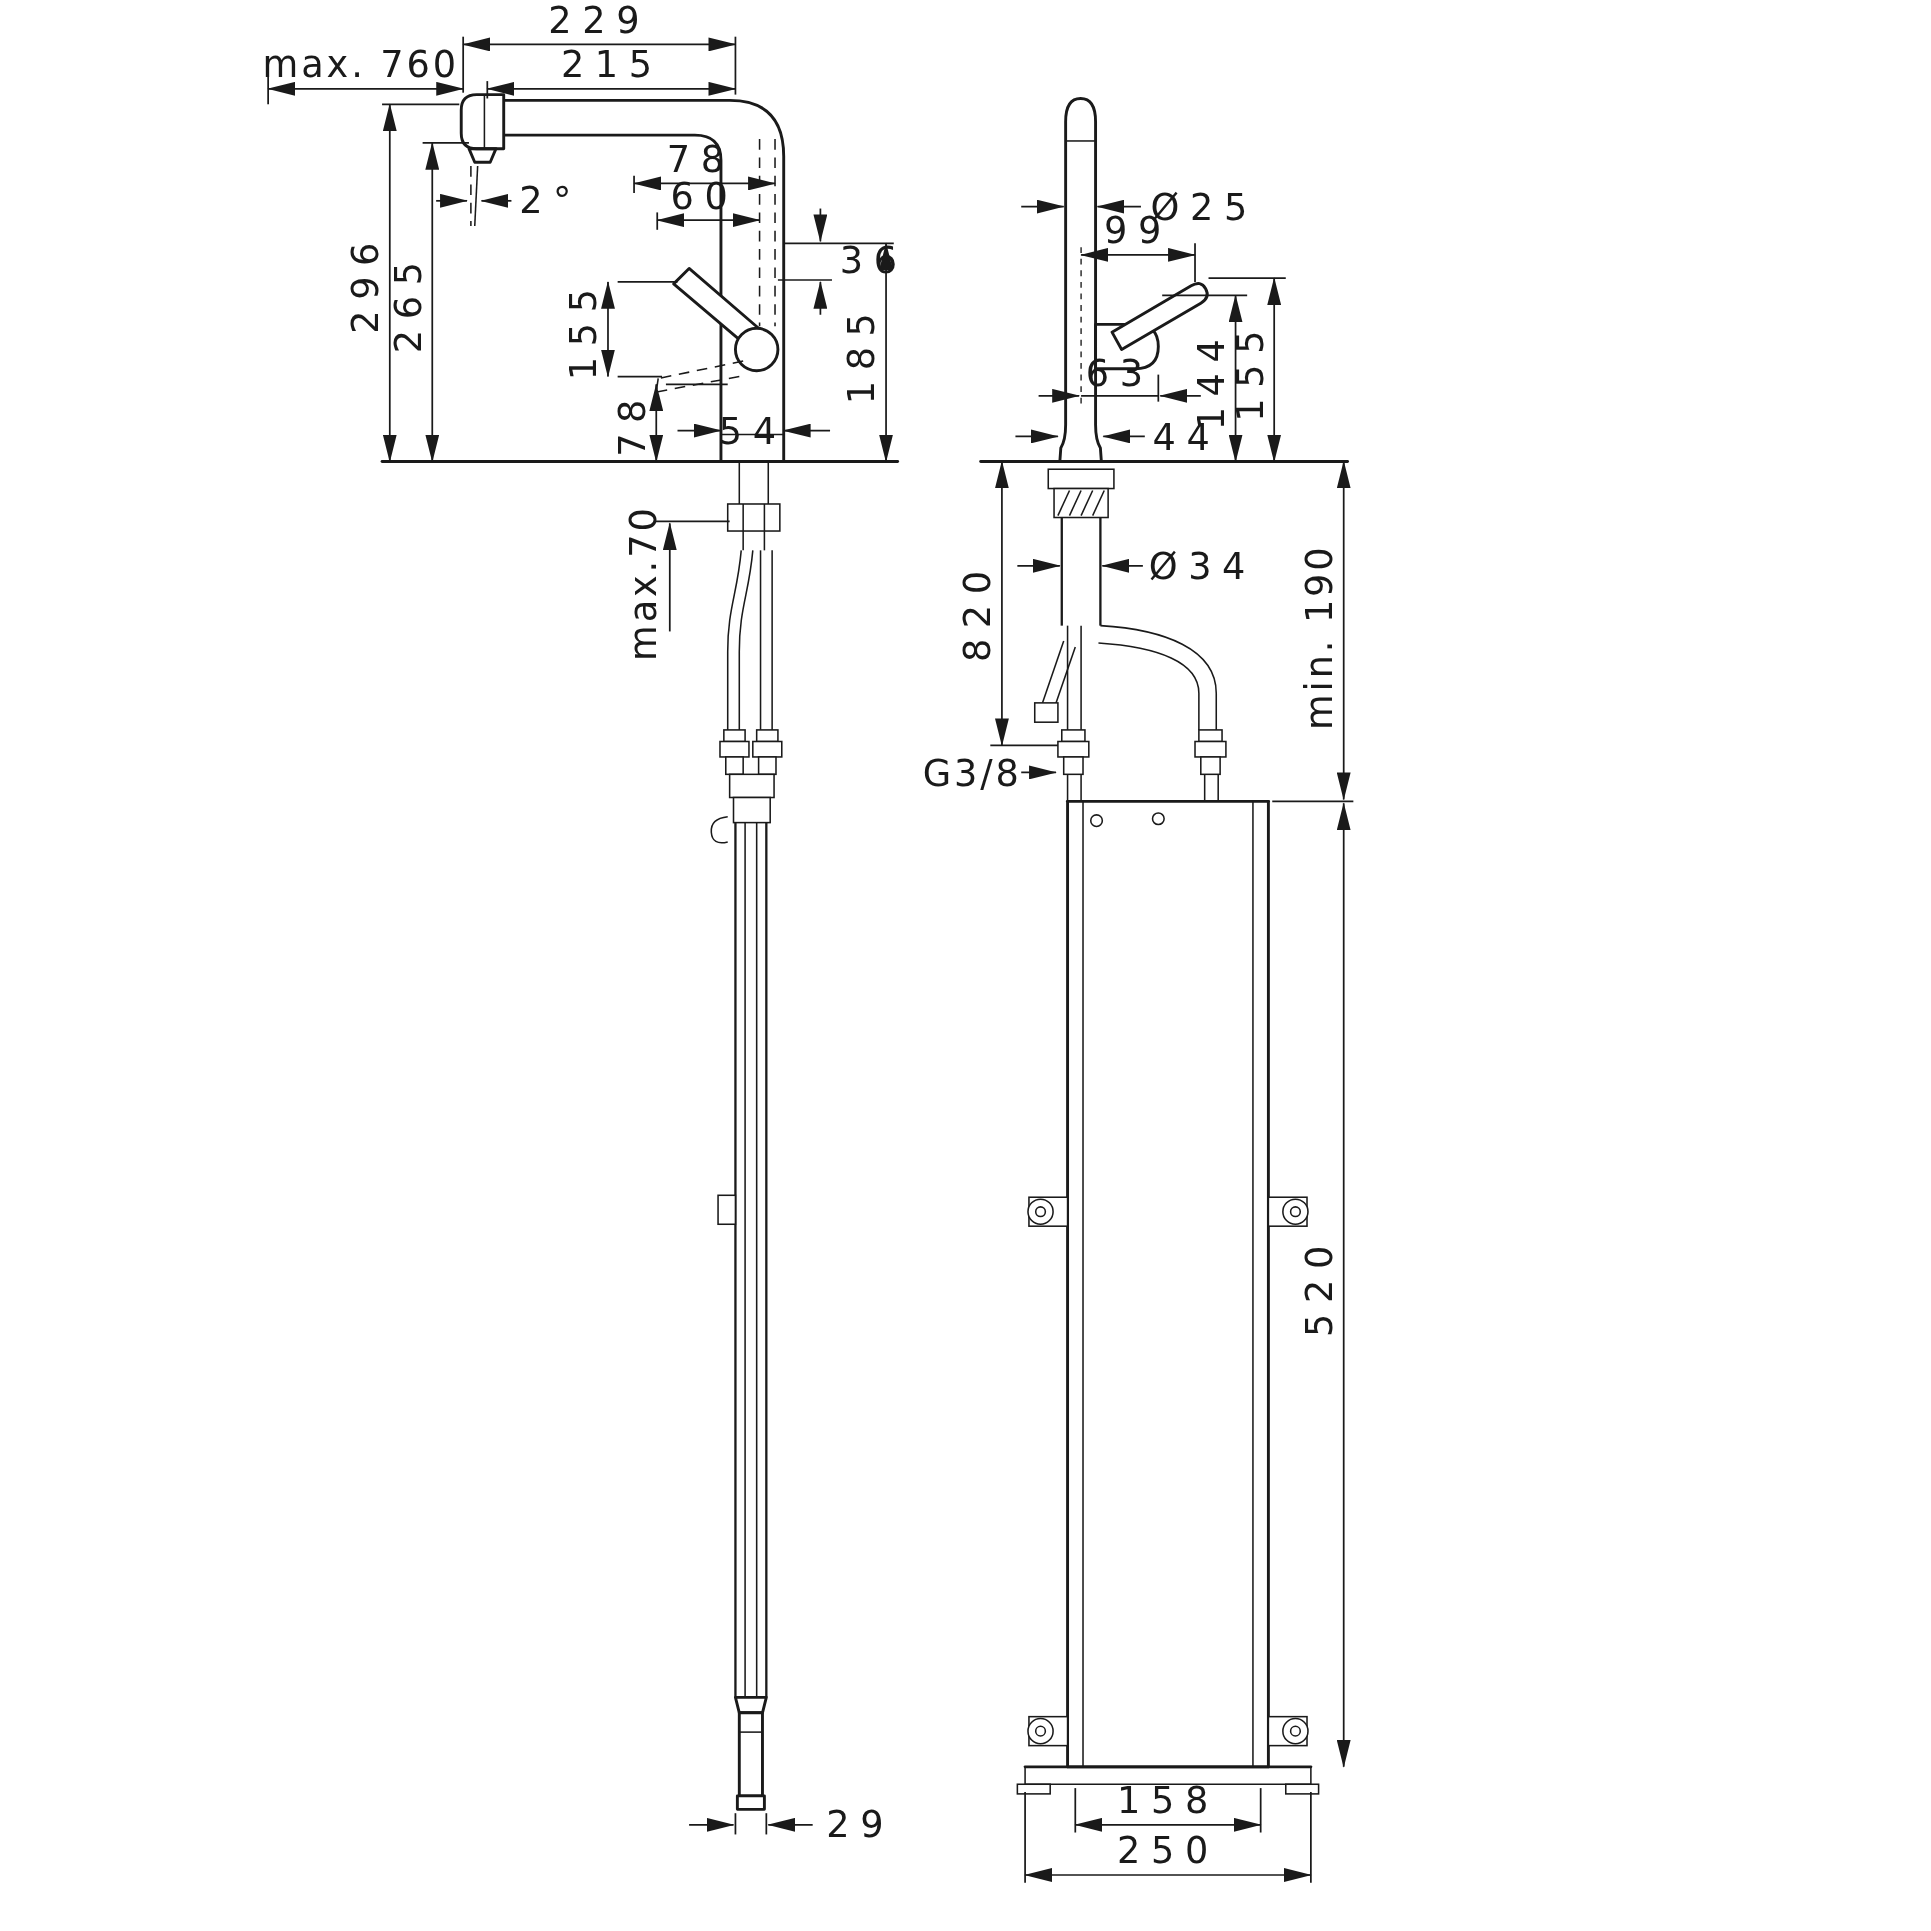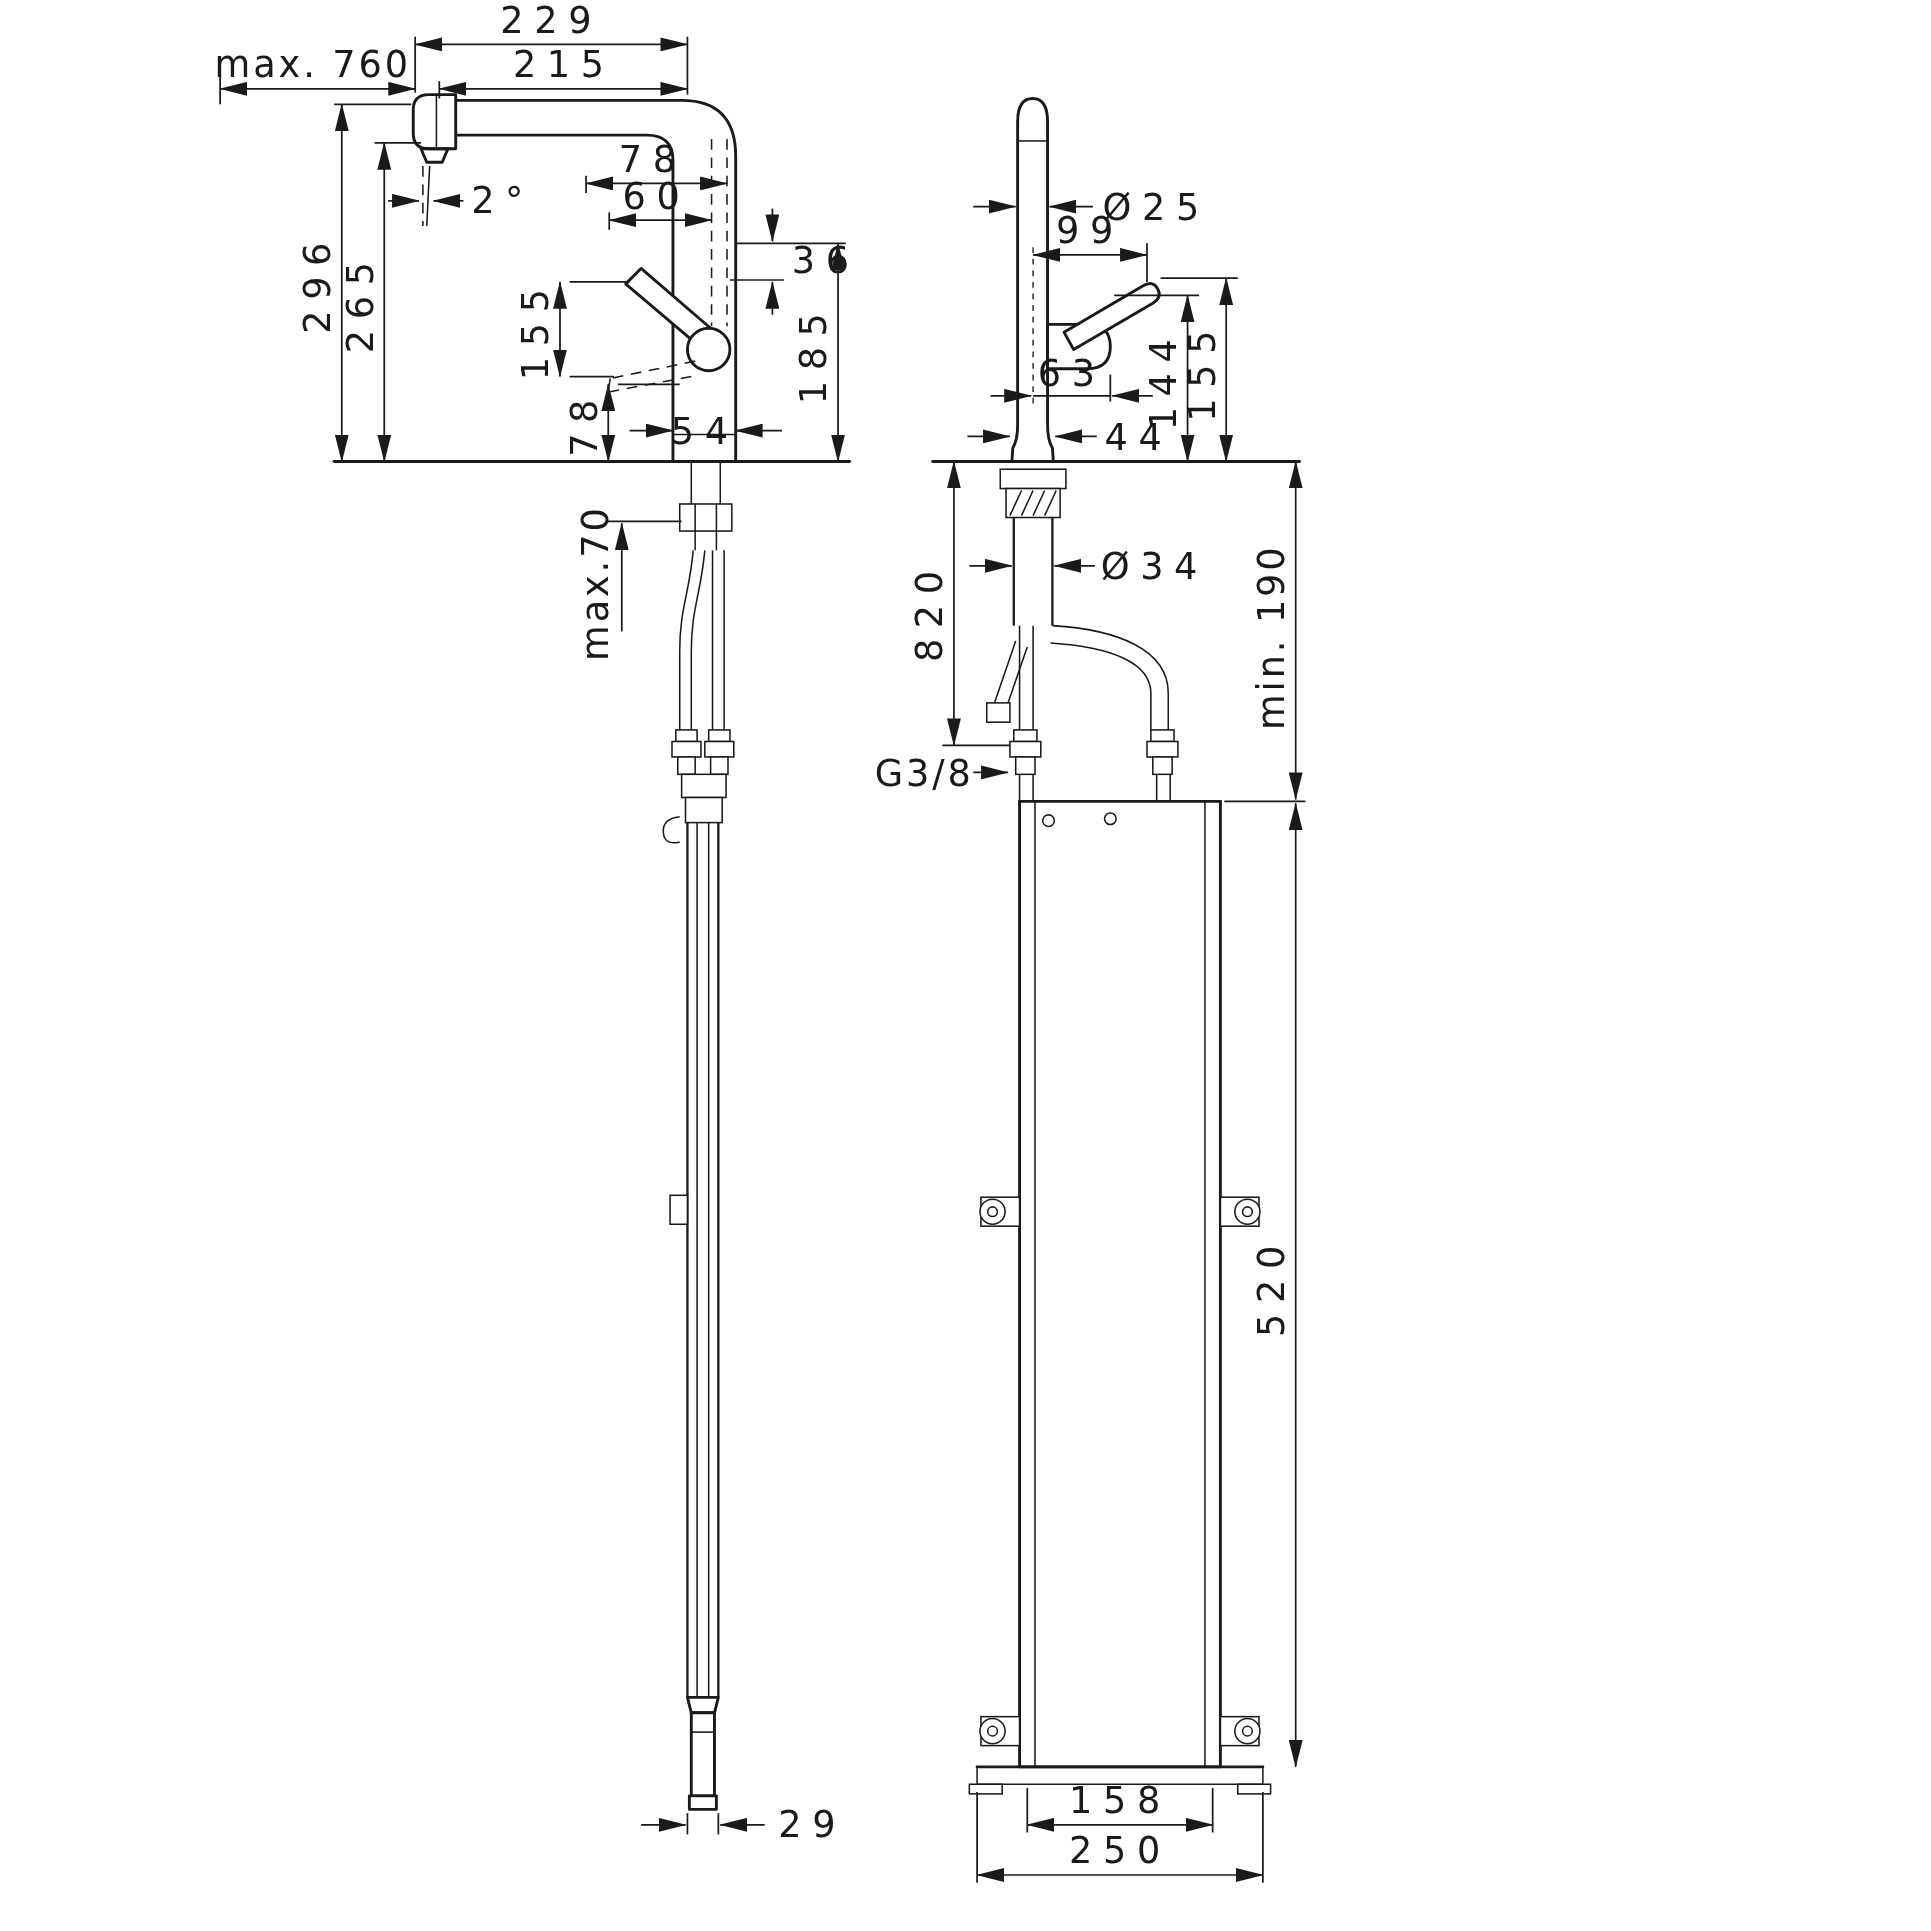--- a/index.html
+++ b/index.html
@@ -1,16 +1,16 @@
 <!DOCTYPE html>
 <html><head>
 <meta charset="utf-8">
 <style>
   html,body{margin:0;padding:0;background:#ffffff;}
-  .canvas{position:relative;width:1726px;height:1931px;background:#ffffff;font-family:"DejaVu Sans",sans-serif;}
+  .canvas{position:relative;width:1726px;height:1931px;background:#ffffff;font-family:"DejaVu Sans",sans-serif;padding-left:48px;}
   svg{display:block;}
   .ol{fill:none;stroke:#1a1a1a;stroke-width:3;stroke-linejoin:round;stroke-linecap:round;}
   .olf{fill:#ffffff;stroke:#1a1a1a;stroke-width:3;stroke-linejoin:round;}
   .med{fill:none;stroke:#1a1a1a;stroke-width:2.4;}
   .thin{fill:none;stroke:#1a1a1a;stroke-width:1.6;}
   .thinf{fill:#ffffff;stroke:#1a1a1a;stroke-width:1.6;}
   .dim{fill:none;stroke:#1a1a1a;stroke-width:1.8;}
   .dsh{fill:none;stroke:#1a1a1a;stroke-width:1.6;stroke-dasharray:11 8;}
   .dsh2{fill:none;stroke:#1a1a1a;stroke-width:1.4;stroke-dasharray:6 6;}
   text.lbl{font-family:"DejaVu Sans",sans-serif;font-size:38px;letter-spacing:11px;fill:#1a1a1a;}

